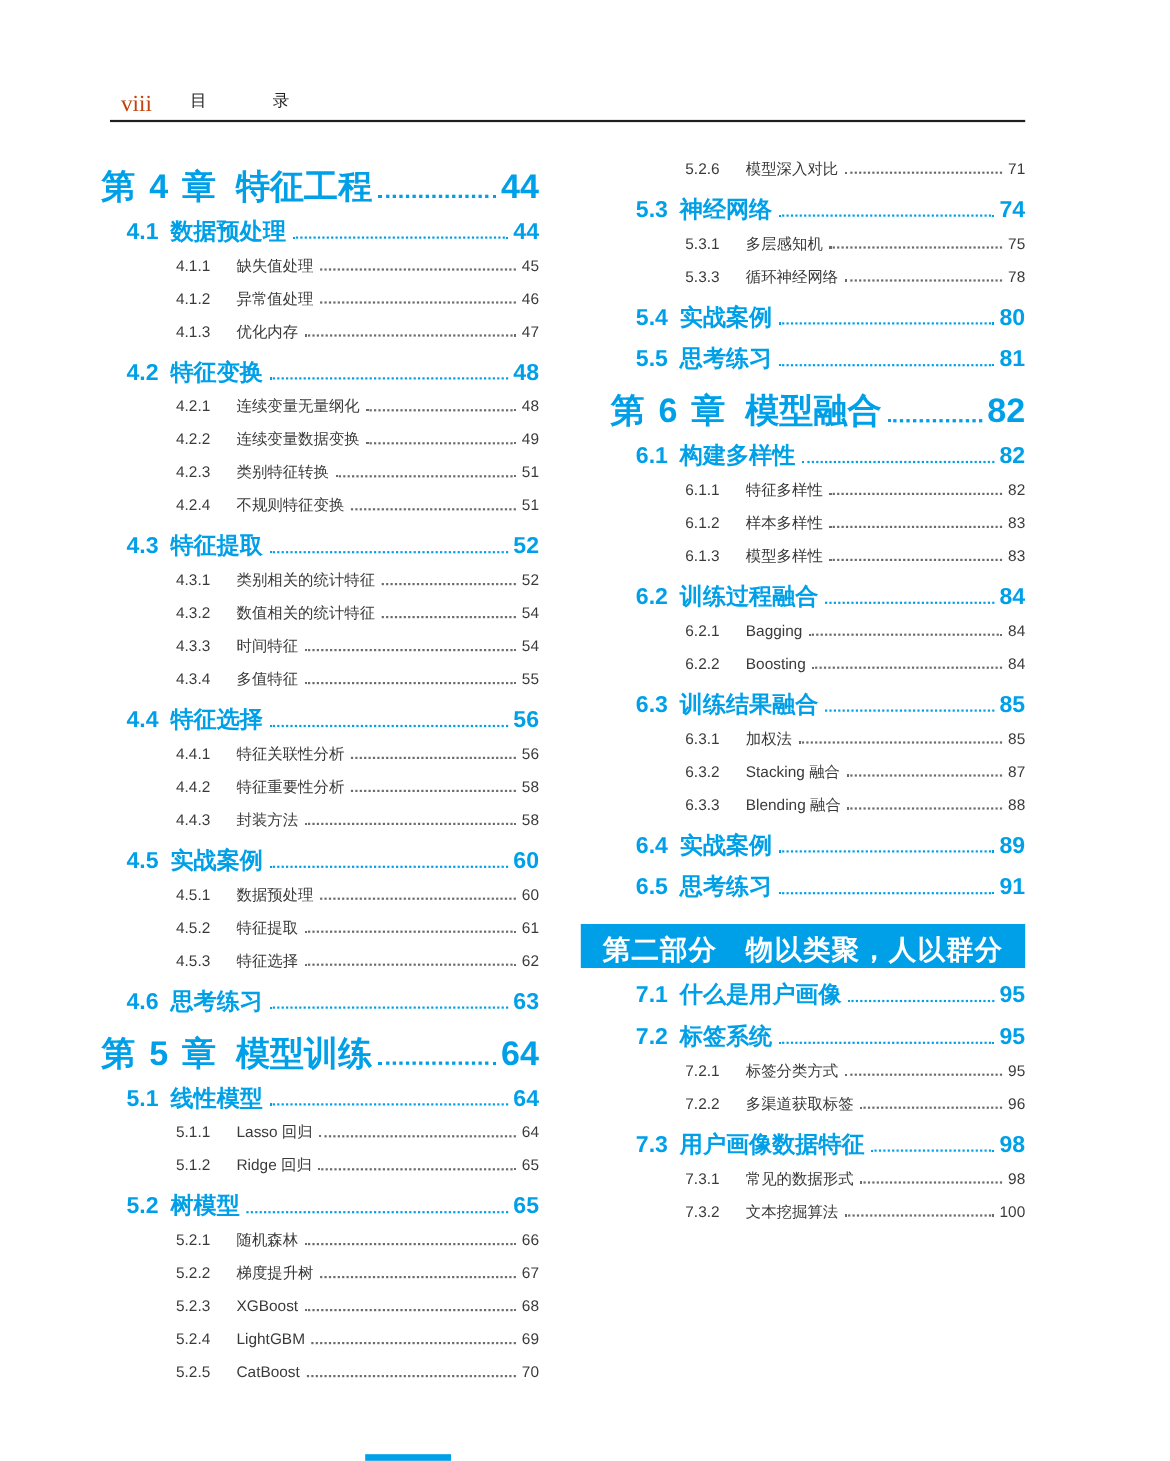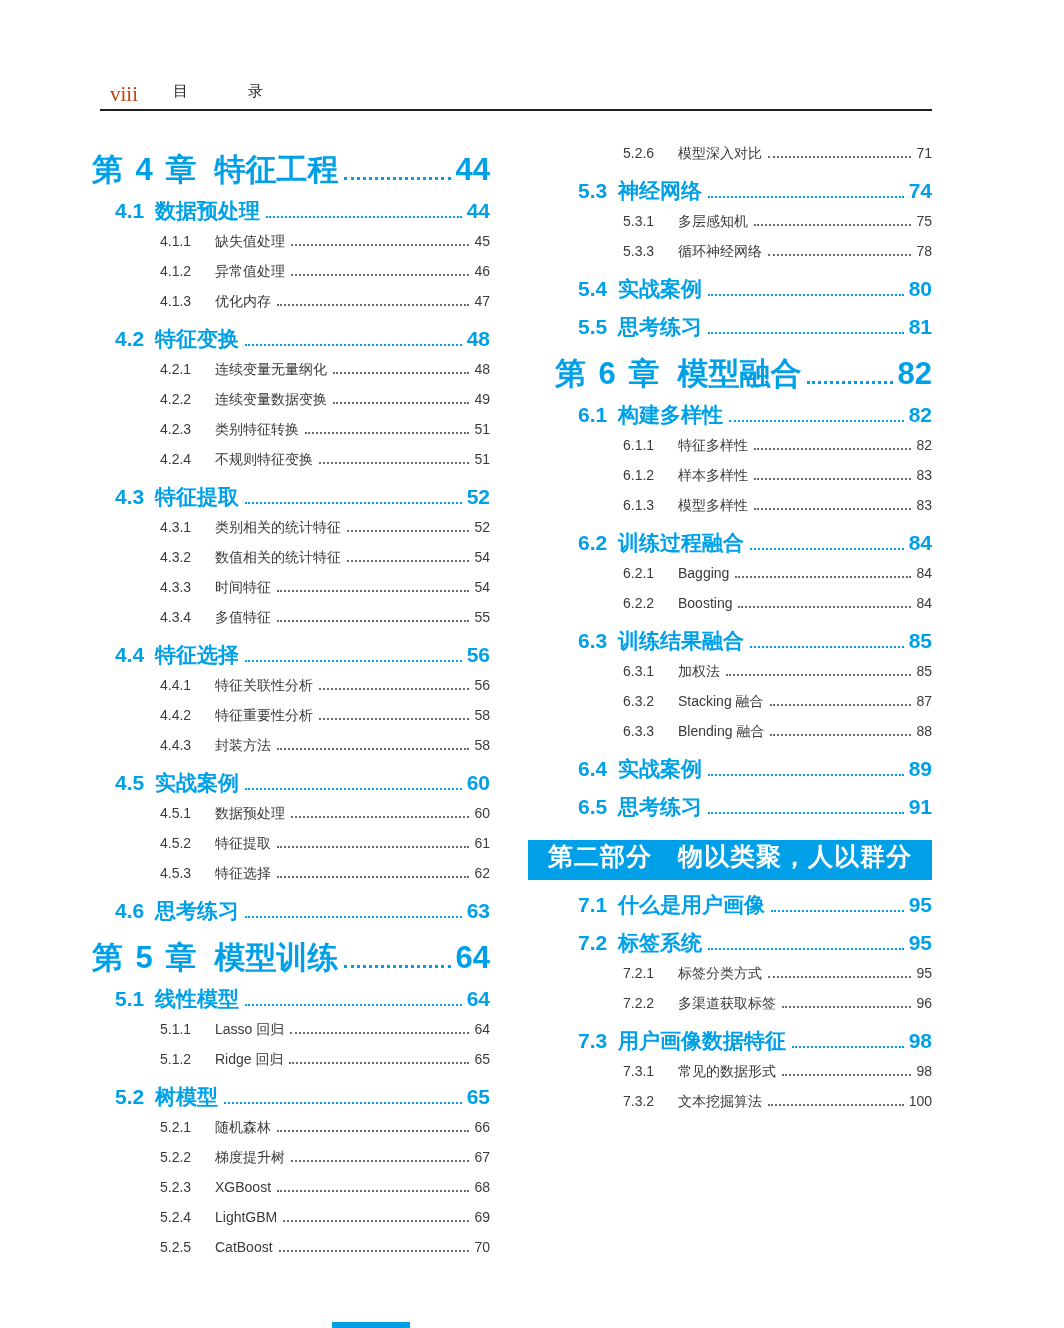--- a/index.html
+++ b/index.html
@@ -47,21 +47,21 @@
     font-size:14px;font-weight:400;line-height:30px;color:#3a3a3a;
     padding-left:68px;
   }
   .t-subsection .num{display:inline-block;width:55px;flex:0 0 55px;}
   .t-subsection .leader{color:#6b6b6b;}
   .col:first-of-type .row:first-child, #right-column .row:first-child{margin-top:0;}
   
   .part-banner{
     margin:18px 0 10px -27px;width:404px;height:40px;
     background:var(--accent);color:#ffffff;
-    display:flex;align-items:flex-start;justify-content:center;
+    display:flex;align-items:flex-end;justify-content:center;
     font-size:25px;font-weight:bold;letter-spacing:1px;
   }
   
   .bottom-mark{position:absolute;left:332px;top:1322px;width:78px;height:6px;background:var(--accent);}
 </style>
 </head>
 <body>
 
 <div class="running-head">
   <span class="folio">viii</span>

